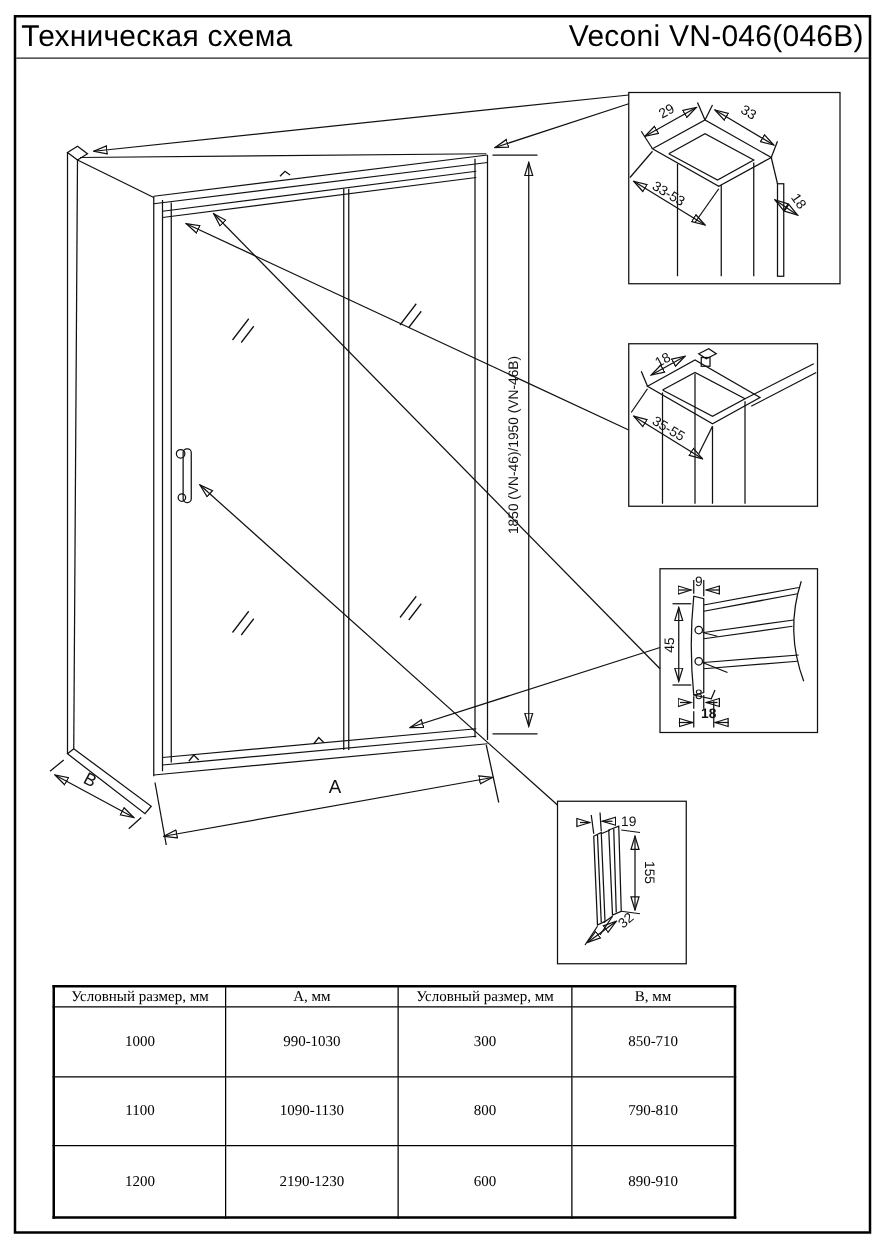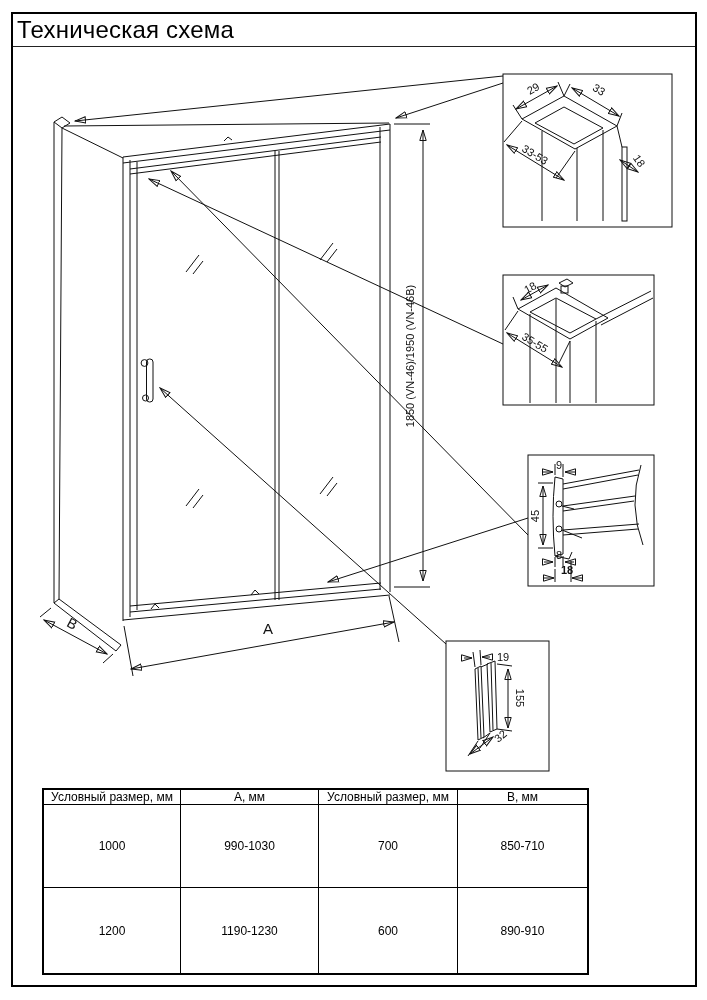--- a/index.html
+++ b/index.html
@@ -11,32 +11,33 @@
           border-bottom:1.5px solid #222;display:flex;align-items:center;
           justify-content:space-between;padding:0 4px;box-sizing:border-box;}
   .title{font-size:24px;letter-spacing:.2px;}
   .model{font-size:24px;letter-spacing:.2px;}
   svg.draw{position:absolute;left:0;top:0;}
   svg.draw line, svg.draw path, svg.draw polyline, svg.draw polygon, svg.draw rect, svg.draw circle{
     stroke:#111;fill:none;stroke-width:1;}
   svg.draw text{fill:#111;stroke:none;font-family:"Liberation Sans","DejaVu Sans",sans-serif;}
   .dimtxt{font-size:11px;}
   table.sizes{position:absolute;left:42px;top:788px;width:540px;height:187px;
-              border-collapse:collapse;table-layout:fixed;font-size:12px;}
+              border-collapse:collapse;table-layout:fixed;font-size:12px;font-family:Liberation Serif, serif;}
   table.sizes th,table.sizes td{border:1px solid #000;text-align:center;vertical-align:middle;
               font-weight:400;padding:0;}
   table.sizes{border:2px solid #000;}
 </style>
 </head>
 <body>
 
 <div class="page">
   <div class="frame">
     <div class="header">
       <div class="title">Техническая схема</div>
+      <div class="model">Veconi VN-046(046B)</div>
     </div>
   </div>
 
   <svg class="draw" width="707" height="1000" viewBox="0 0 707 1000">
     <defs>
       <marker id="arw" markerUnits="userSpaceOnUse" markerWidth="12" markerHeight="10" refX="11" refY="5" orient="auto-start-reverse">
         <path d="M0.5,1.8 L11,5 L0.5,8.2 Z" fill="#111" stroke="none"></path>
       </marker>
     </defs>
 
@@ -233,24 +234,30 @@
         <th style="width:136px">Условный размер, мм</th>
         <th style="width:137px">А, мм</th>
         <th style="width:138px">Условный размер, мм</th>
         <th style="width:129px">В, мм</th>
       </tr>
     </thead>
     <tbody>
       <tr>
         <td>1000</td>
         <td>990-1030</td>
-        <td>700</td>
+        <td>300</td>
         <td>850-710</td>
       </tr>
       <tr>
+        <td>1100</td>
+        <td>1090-1130</td>
+        <td>800</td>
+        <td>790-810</td>
+      </tr>
+      <tr>
         <td>1200</td>
-        <td>1190-1230</td>
+        <td>2190-1230</td>
         <td>600</td>
         <td>890-910</td>
       </tr>
     </tbody>
   </table>
 </div>
 
 </body></html>

